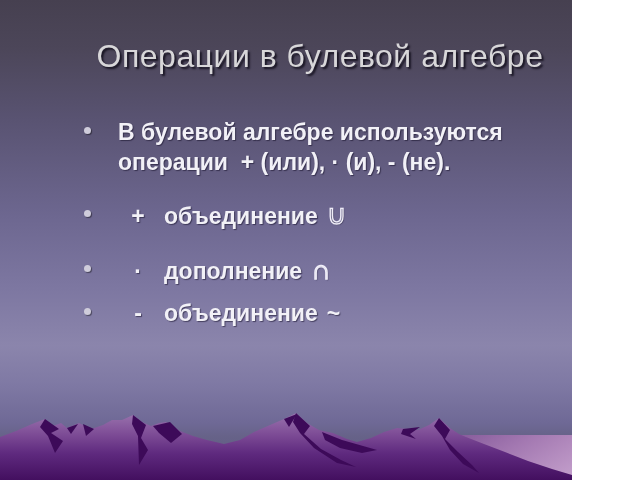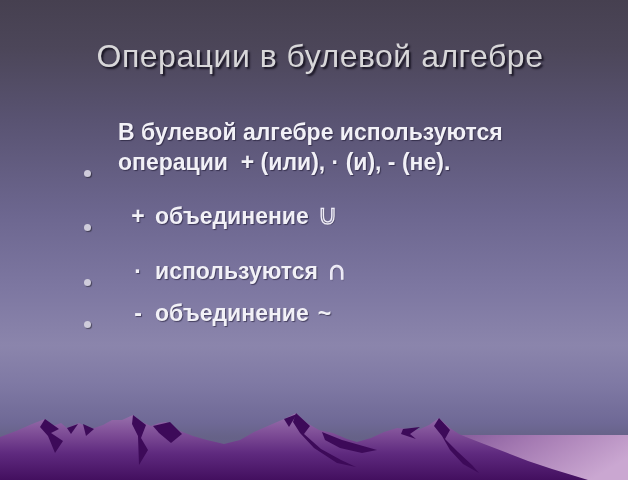--- a/index.html
+++ b/index.html
@@ -1,21 +1,21 @@
 <!DOCTYPE html>
 <html><head>
 <meta charset="utf-8">
 <style>
   html, body { margin: 0; padding: 0; }
   body {
     width: 640px; height: 480px; overflow: hidden;
     font-family: "Liberation Sans", sans-serif;
   }
   .slide {
-    position: relative; width: 628px; height: 480px; overflow: hidden;
+    position: relative; width: 572px; height: 480px; overflow: hidden;
     background: linear-gradient(180deg,
       #464050 0%,
       #4c4659 10%,
       #595372 25%,
       #6d6790 45%,
       #7d77a1 60%,
       #8b85ac 72%,
       #7f79a4 80%,
       #6f6996 88%,
       #666288 91%,
@@ -24,42 +24,42 @@
   .title {
     position: absolute; top: 38px; left: 0; width: 640px;
     text-align: center;
     font-size: 32px; font-weight: 400; color: #d8d7d9;
     text-shadow: 2px 2px 2px rgba(15, 12, 25, 0.85);
     letter-spacing: 0.5px;
   }
   .bullets {
     position: absolute; left: 84px; top: 117px; width: 545px;
   }
-  .row { display: flex; align-items: flex-end; }
+  .row { display: flex; align-items: flex-start; }
   .row-1 { margin-top: 0; }
   .row-2 { margin-top: 23px; }
   .row-3 { margin-top: 24px; }
   .row-4 { margin-top: 12px; }
   .dot {
     flex: 0 0 auto;
     width: 7px; height: 7px; border-radius: 50%;
     background: #cfccdb;
     box-shadow: 1px 1px 1px rgba(0,0,0,0.45);
     margin: 10px 27px 0 0;
   }
   .btext {
     font-size: 23px; font-weight: 700; color: #f2f1f7;
     line-height: 30px; white-space: pre-wrap;
     text-shadow: 1px 1px 1px rgba(20, 15, 40, 0.55);
   }
   .op {
     display: inline-block; min-width: 26px; text-align: center;
     margin-left: 7px;
   }
-  .blabel { margin-left: 4px; }
+  .blabel { margin-left: 13px; }
   .setsym {
     font-size: 27px; line-height: 30px; margin-left: 9px;
     color: rgba(240, 238, 250, 0.25);
     -webkit-text-stroke: 1.3px #efedf8;
     font-weight: 400;
   }
   .setsym.plain {
     color: #f2f1f7; -webkit-text-stroke: 0;
     font-weight: 700; font-size: 23px;
   }
@@ -122,21 +122,21 @@
 операции  + (или), · (и), - (не).</span>
     </div>
 
     <div class="row row-2">
       <span class="dot"></span>
       <span class="btext"><span class="op">+</span><span class="blabel">объединение</span><span class="setsym">∪</span></span>
     </div>
 
     <div class="row row-3">
       <span class="dot"></span>
-      <span class="btext"><span class="op">·</span><span class="blabel">используются</span><span class="setsym">∩</span></span>
+      <span class="btext"><span class="op">·</span><span class="blabel">дополнение</span><span class="setsym">∩</span></span>
     </div>
 
     <div class="row row-4">
       <span class="dot"></span>
       <span class="btext"><span class="op">-</span><span class="blabel">объединение</span><span class="setsym plain">~</span></span>
     </div>
 
   </div>
 </div>
 

